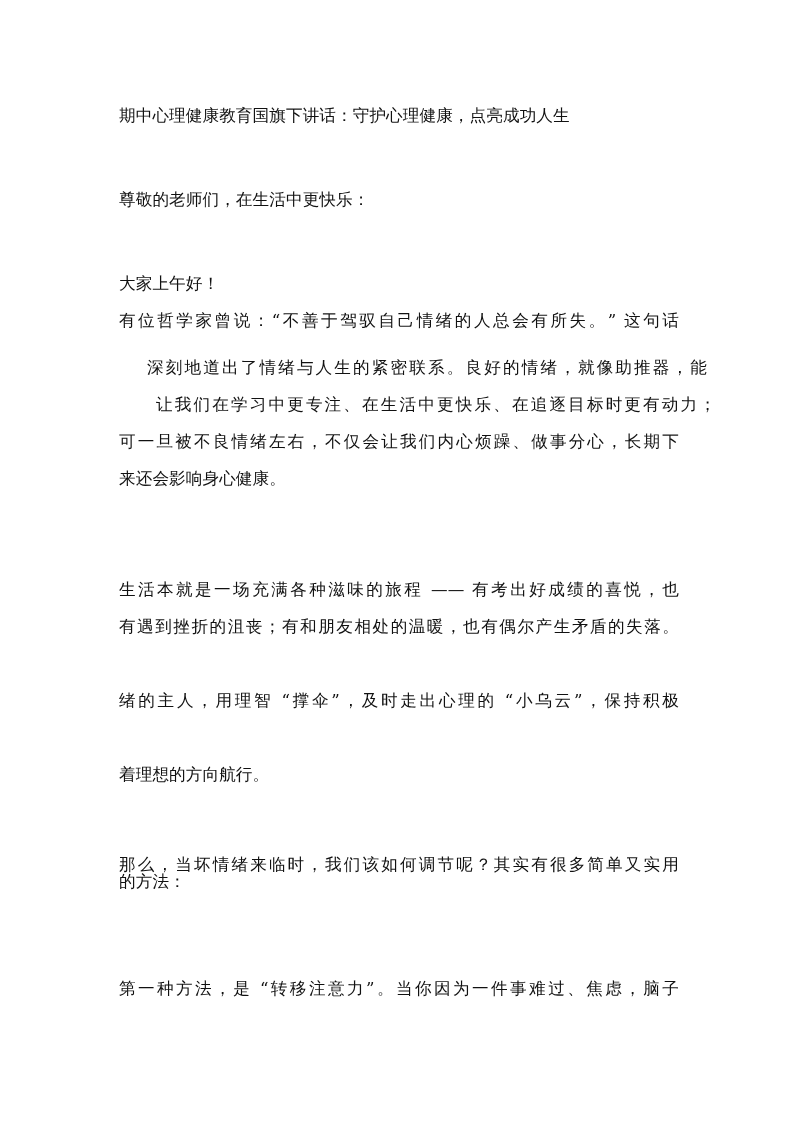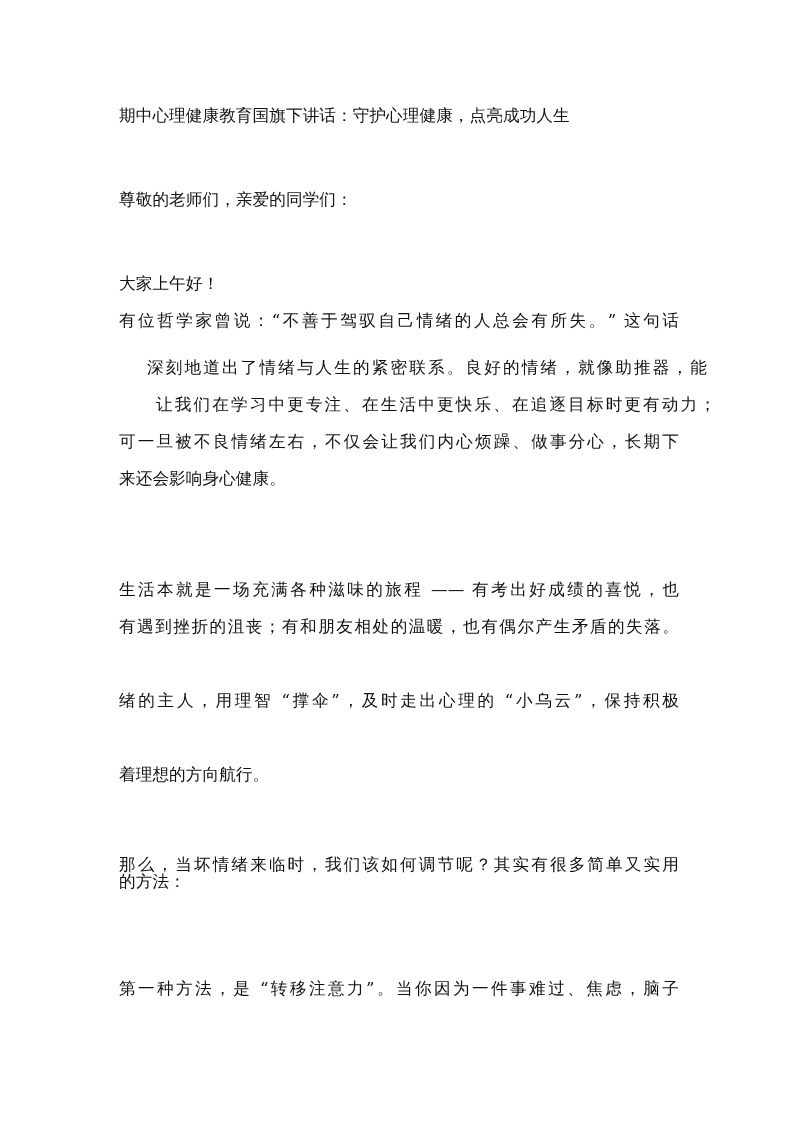--- a/index.html
+++ b/index.html
@@ -37,21 +37,21 @@
       text-align-last: justify;
     }
   </style>
 </head>
 <body>
 
 <div class="page">
 
   <div class="line" style="top:106px;">期中心理健康教育国旗下讲话：守护心理健康，点亮成功人生</div>
 
-  <div class="line" style="top:190px;">尊敬的老师们，亲爱的同学们：</div>
+  <div class="line" style="top:190px;">尊敬的老师们，在生活中更快乐：</div>
 
   <div class="line justify" style="top:311px;">有位哲学家曾说：“不善于驾驭自己情绪的人总会有所失。” 这句话</div>
 
   <div class="line" style="top:274px;">大家上午好！</div>
   <div class="line justify" style="top:358px;margin-left:28px;">深刻地道出了情绪与人生的紧密联系。良好的情绪，就像助推器，能</div>
   <div class="line justify" style="top:395px;margin-left:37px;">让我们在学习中更专注、在生活中更快乐、在追逐目标时更有动力；</div>
   <div class="line justify" style="top:432px;">可一旦被不良情绪左右，不仅会让我们内心烦躁、做事分心，长期下</div>
   <div class="line" style="top:469px;">来还会影响身心健康。</div>
 
   <div class="line justify" style="top:580px;">生活本就是一场充满各种滋味的旅程 —— 有考出好成绩的喜悦，也</div>

